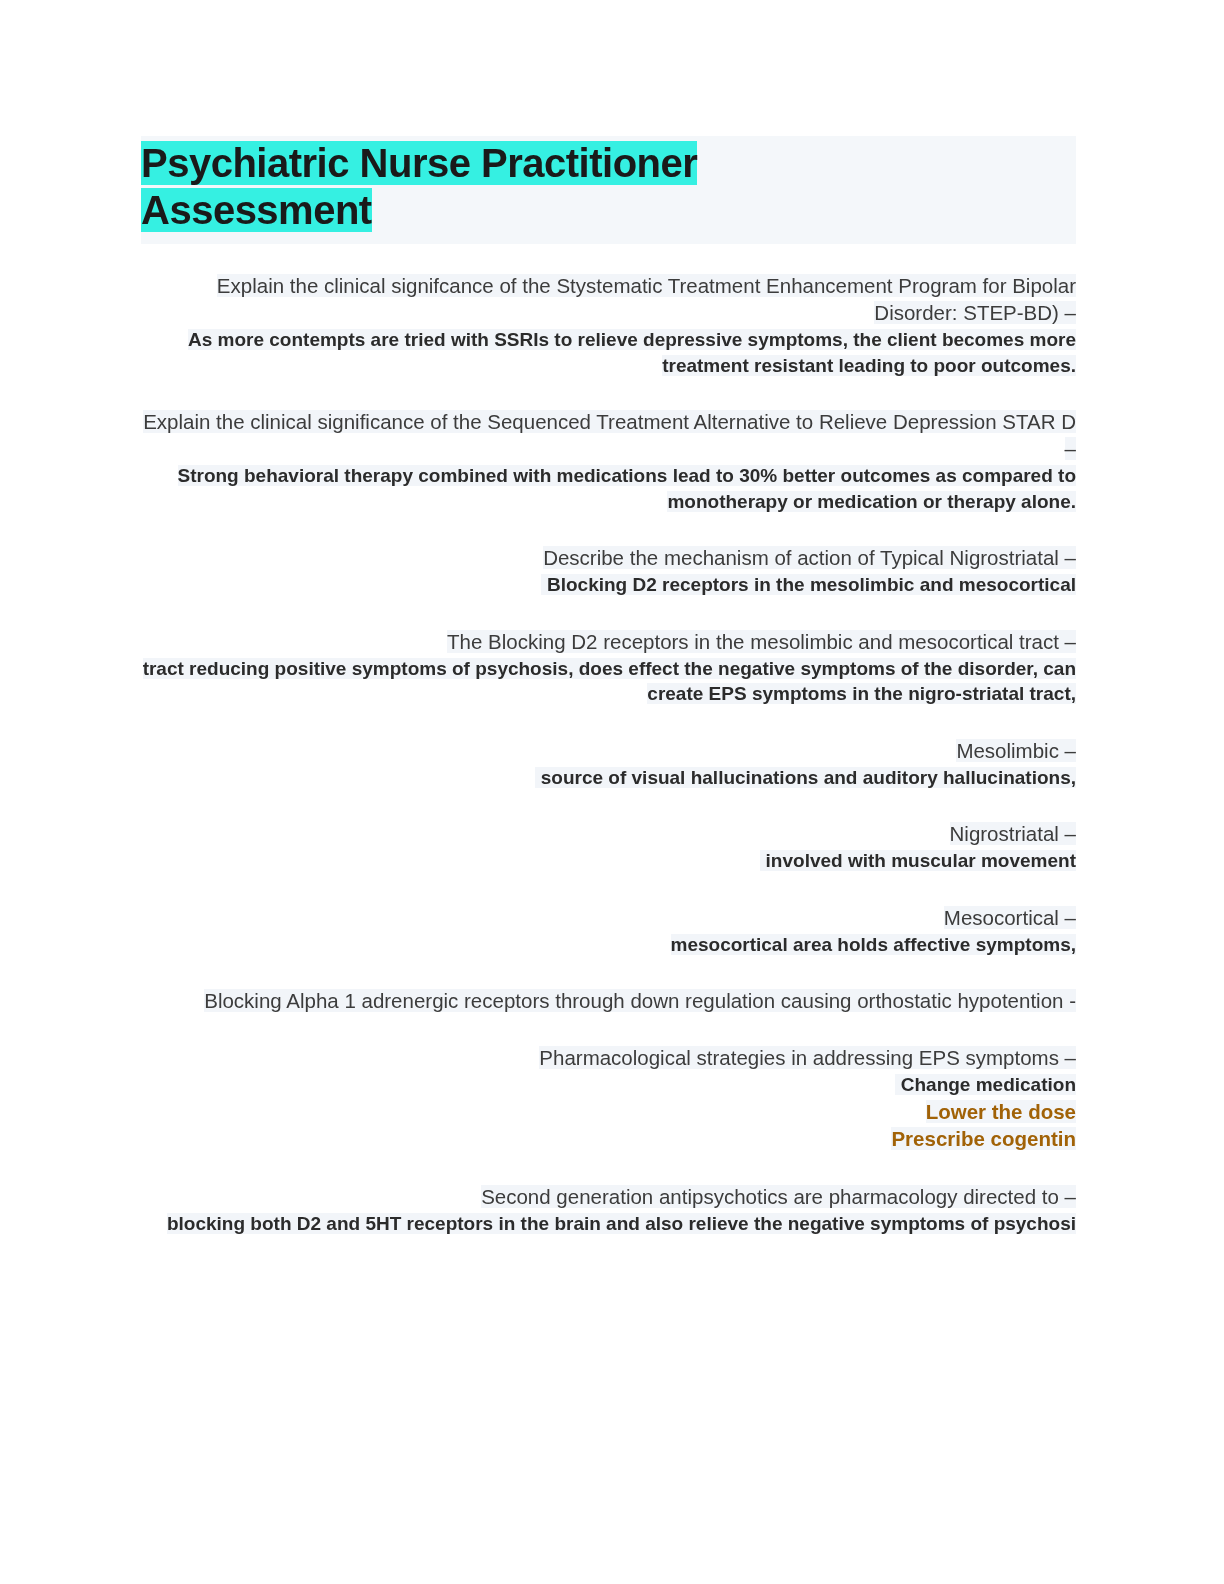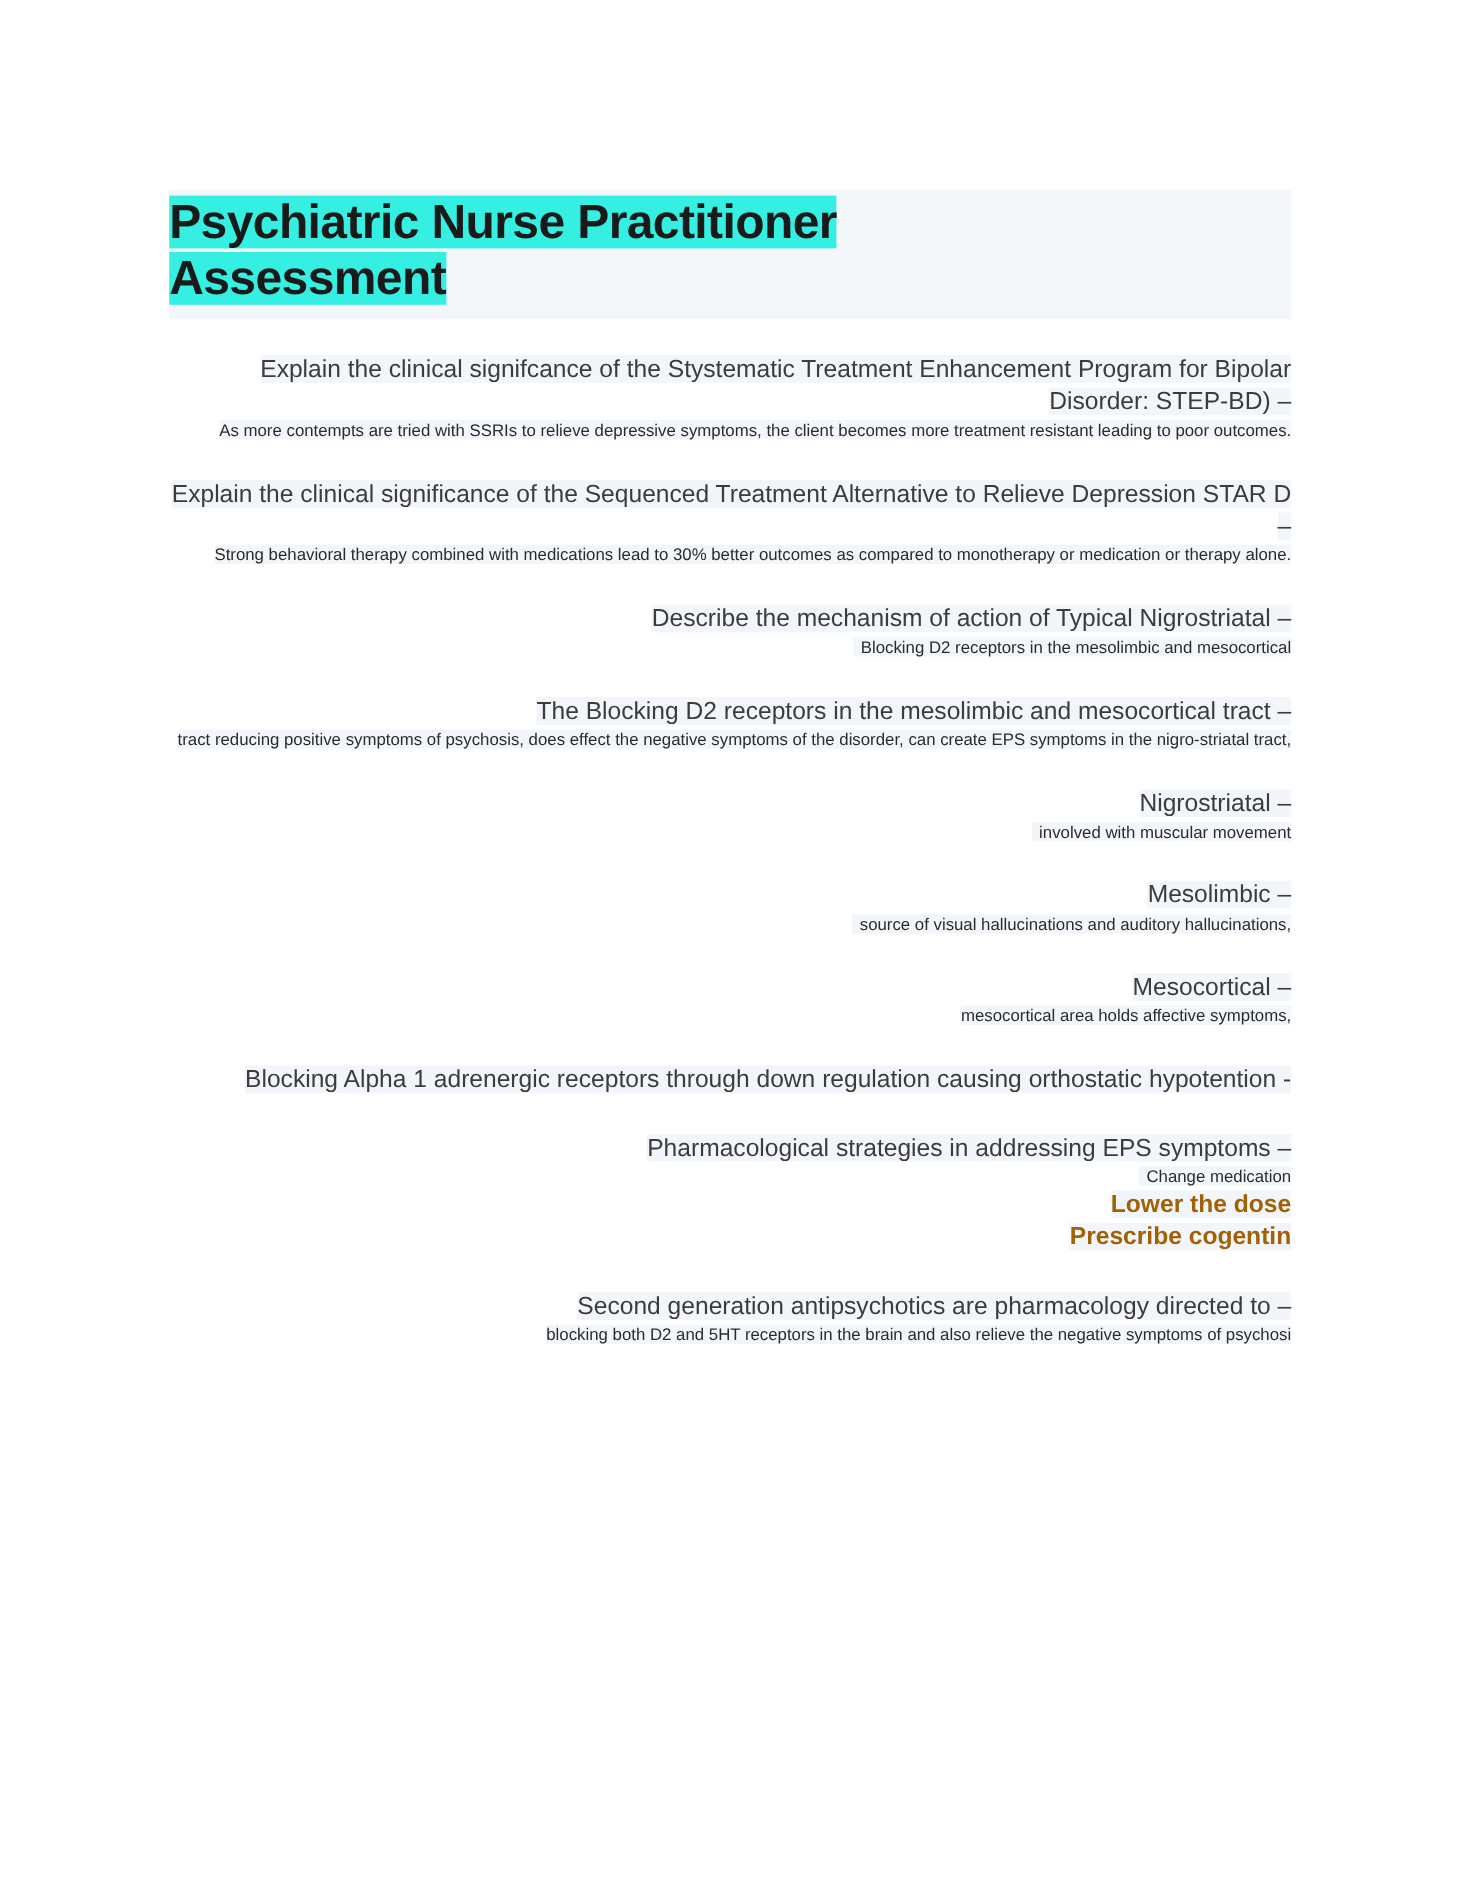--- a/index.html
+++ b/index.html
@@ -14,21 +14,20 @@
     background: #ffffff;
     font-family: "Liberation Sans", sans-serif;
     box-sizing: border-box;
     overflow: hidden;
   }
   .content {
     position: absolute;
     left: 141px;
     top: 136px;
     width: 935px;
-    margin-top: 22px;
   }
   .title-block {
     background: #f4f7fa;
     padding: 4px 0 10px 0;
   }
   .doc-title {
     margin: 0;
     font-size: 40px;
     line-height: 1.18;
     font-weight: bold;
@@ -49,24 +48,24 @@
     line-height: 1.32;
     color: #3c3c3c;
     font-weight: normal;
   }
   .q-line span.t {
     background: #f2f5f9;
     box-decoration-break: clone;
     -webkit-box-decoration-break: clone;
   }
   .a-line {
-    font-size: 14px;
+    font-size: 19px;
     line-height: 1.34;
     color: #2b2b2b;
-    font-weight: normal;
+    font-weight: bold;
     margin-top: 1px;
   }
   .a-line span.t {
     background: #f2f5f9;
     box-decoration-break: clone;
     -webkit-box-decoration-break: clone;
   }
   .a-line.indent span.t {
     padding-left: 6px;
   }
@@ -107,27 +106,27 @@
       <div class="q-line"><span class="t">Describe the mechanism of action of Typical Nigrostriatal –</span></div>
       <div class="a-line indent"><span class="t">Blocking D2 receptors in the mesolimbic and mesocortical</span></div>
     </div>
 
     <div class="qa-block">
       <div class="q-line"><span class="t">The Blocking D2 receptors in the mesolimbic and mesocortical tract –</span></div>
       <div class="a-line"><span class="t">tract reducing positive symptoms of psychosis, does effect the negative symptoms of the disorder, can create EPS symptoms in the nigro-striatal tract,</span></div>
     </div>
 
     <div class="qa-block">
-      <div class="q-line"><span class="t">Nigrostriatal –</span></div>
-      <div class="a-line indent"><span class="t">involved with muscular movement</span></div>
+      <div class="q-line"><span class="t">Mesolimbic –</span></div>
+      <div class="a-line indent"><span class="t">source of visual hallucinations and auditory hallucinations,</span></div>
     </div>
 
     <div class="qa-block">
-      <div class="q-line"><span class="t">Mesolimbic –</span></div>
-      <div class="a-line indent"><span class="t">source of visual hallucinations and auditory hallucinations,</span></div>
+      <div class="q-line"><span class="t">Nigrostriatal –</span></div>
+      <div class="a-line indent"><span class="t">involved with muscular movement</span></div>
     </div>
 
     <div class="qa-block">
       <div class="q-line"><span class="t">Mesocortical –</span></div>
       <div class="a-line"><span class="t">mesocortical area holds affective symptoms,</span></div>
     </div>
 
     <div class="qa-block">
       <div class="q-line"><span class="t">Blocking Alpha 1 adrenergic receptors through down regulation causing orthostatic hypotention -</span></div>
     </div>

